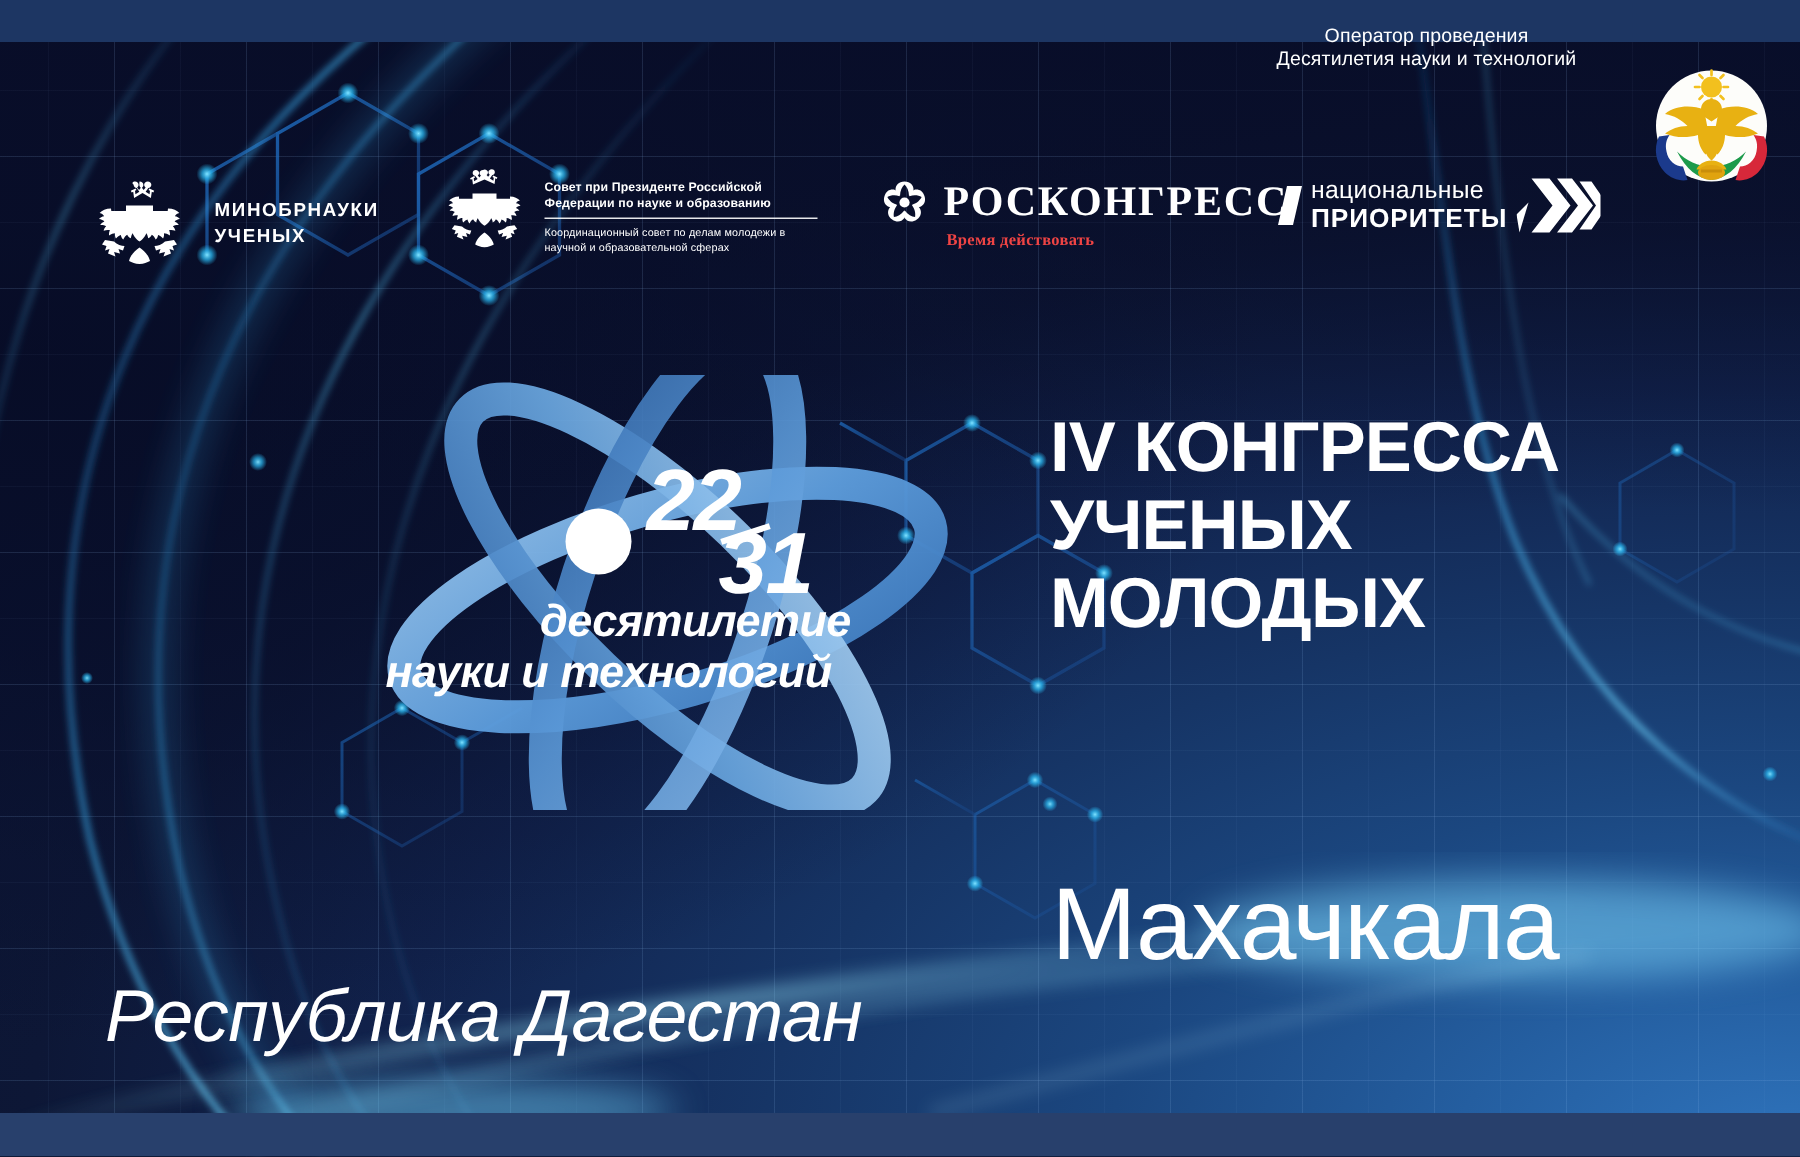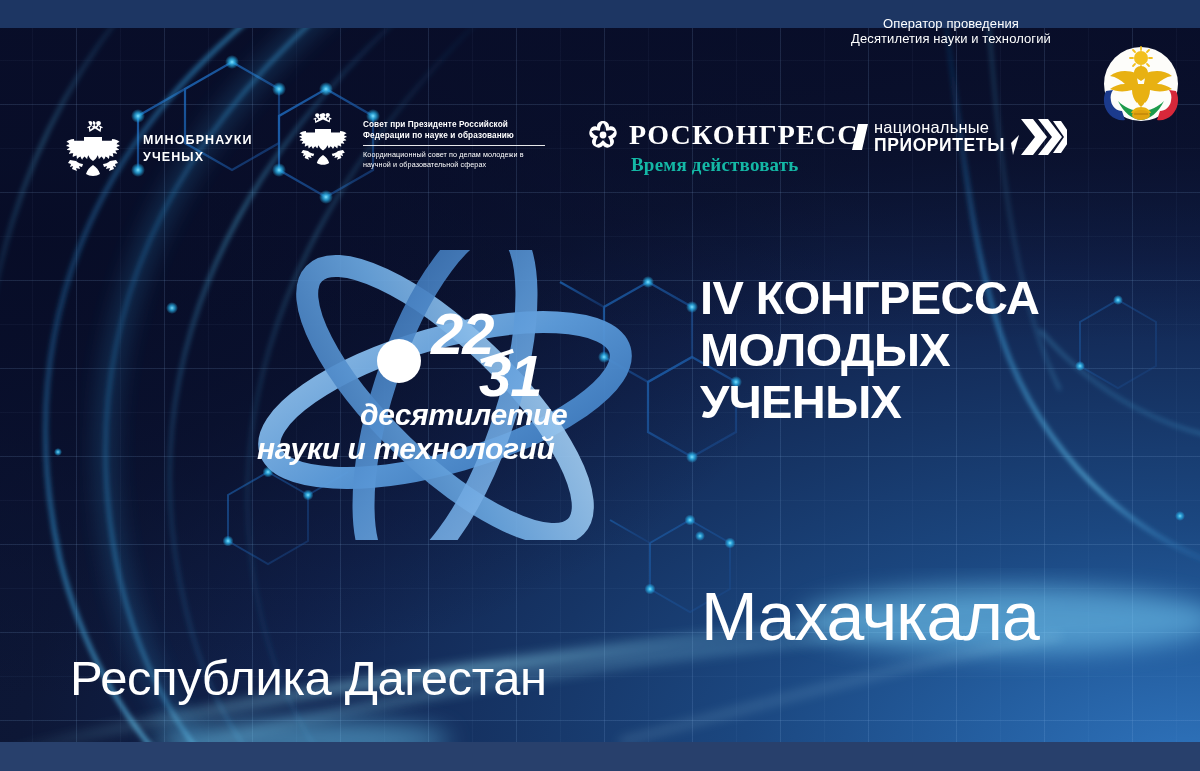--- a/index.html
+++ b/index.html
@@ -64,21 +64,21 @@
   .logo-sovet .crest{width:62px;height:70px;}
   .logo-sovet .txt{margin-left:9px;}
   .logo-sovet .l1{color:#fff;font-size:8.2px;font-weight:700;line-height:10.5px;letter-spacing:.1px;width:182px;}
   .logo-sovet .rule{height:1px;background:#fff;margin:4px 0 4px 0;width:182px;opacity:.9;}
   .logo-sovet .l2{color:#fff;font-size:7.2px;font-weight:400;line-height:9.6px;letter-spacing:.1px;width:182px;}
 
   .logo-ros{left:586px;top:58px;flex-direction:column;align-items:flex-start;}
   .logo-ros .row1{display:flex;align-items:center;}
   .logo-ros .mark{width:34px;height:34px;}
   .logo-ros .name{margin-left:9px;color:#fff;font-family:"Liberation Serif","DejaVu Serif",serif;font-size:28px;font-weight:700;letter-spacing:1.2px;line-height:28px;}
-  .logo-ros .slogan{margin-left:45px;margin-top:2px;color:#14b8a6;font-family:"Liberation Serif","DejaVu Serif",serif;font-size:19px;font-weight:700;letter-spacing:.2px;}
+  .logo-ros .slogan{margin-left:45px;margin-top:2px;color:#ef4444;font-family:"Liberation Serif","DejaVu Serif",serif;font-size:11px;font-weight:700;letter-spacing:.2px;}
 
   .logo-np{left:852px;top:57px;}
   .logo-np .slash{width:16px;height:26px;}
   .logo-np .words{margin-left:6px;}
   .logo-np .w1{color:#fff;font-size:16.5px;font-weight:400;line-height:17px;letter-spacing:.2px;}
   .logo-np .w2{color:#fff;font-size:17.5px;font-weight:700;line-height:19px;letter-spacing:.6px;}
   .logo-np .chev{margin-left:6px;width:56px;height:40px;}
 
   .operator-note{
     position:absolute;left:836px;top:16px;width:230px;text-align:center;
@@ -97,21 +97,21 @@
   .decade .l-1{position:absolute;left:125px;top:148px;color:#fff;font-size:30px;font-weight:700;letter-spacing:-.4px;white-space:nowrap;}
   .decade .l-2{position:absolute;left:22px;top:182px;color:#fff;font-size:30px;font-weight:700;letter-spacing:-.4px;white-space:nowrap;}
 
   
   .title-block{position:absolute;left:700px;top:272px;width:470px;}
   .t-kicker{color:#ffffff;font-size:30px;font-weight:400;letter-spacing:-.3px;line-height:38px;white-space:nowrap;}
   .t-main{color:#ffffff;font-weight:700;font-size:47px;line-height:52px;letter-spacing:-.6px;white-space:nowrap;}
 
   
   .date{position:absolute;left:70px;top:576px;color:#fff;font-size:62px;font-weight:700;letter-spacing:-1.6px;line-height:62px;white-space:nowrap;}
-  .region{position:absolute;left:70px;top:650px;color:#fff;font-size:49px;font-weight:300;letter-spacing:-.4px;line-height:56px;white-space:nowrap;}
+  .region{position:absolute;left:70px;top:650px;color:#fff;font-size:49px;font-weight:300;letter-spacing:-.4px;line-height:56px;white-space:nowrap;font-style:italic;}
   .city{position:absolute;left:701px;top:578px;color:#fff;font-size:68px;font-weight:300;letter-spacing:-1px;line-height:76px;white-space:nowrap;}
 </style>
 </head>
 <body>
 
 <div class="banner">
 
   <div class="bg-base"></div>
   <div class="bg-dark-left"></div>
   <div class="bg-dark-top"></div>
@@ -397,20 +397,20 @@
       <div class="n22">22</div>
       <div class="slash-line"></div>
       <div class="n31">31</div>
     </div>
     <div class="l-1">десятилетие</div>
     <div class="l-2">науки и технологий</div>
   </div>
 
   <div class="title-block">
     <div class="t-main">IV КОНГРЕССА</div>
+    <div class="t-main">УЧЕНЫХ</div>
     <div class="t-main">МОЛОДЫХ</div>
-    <div class="t-main">УЧЕНЫХ</div>
   </div>
 
   <div class="region">Республика Дагестан</div>
   <div class="city">Махачкала</div>
 
 </div>
 
 </body></html>

